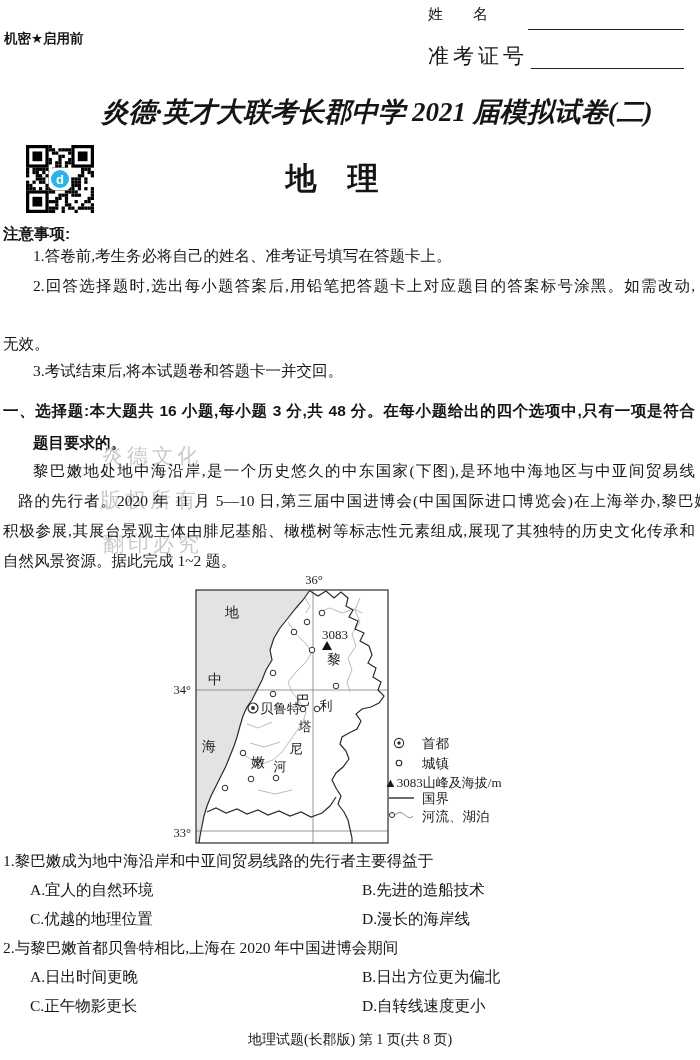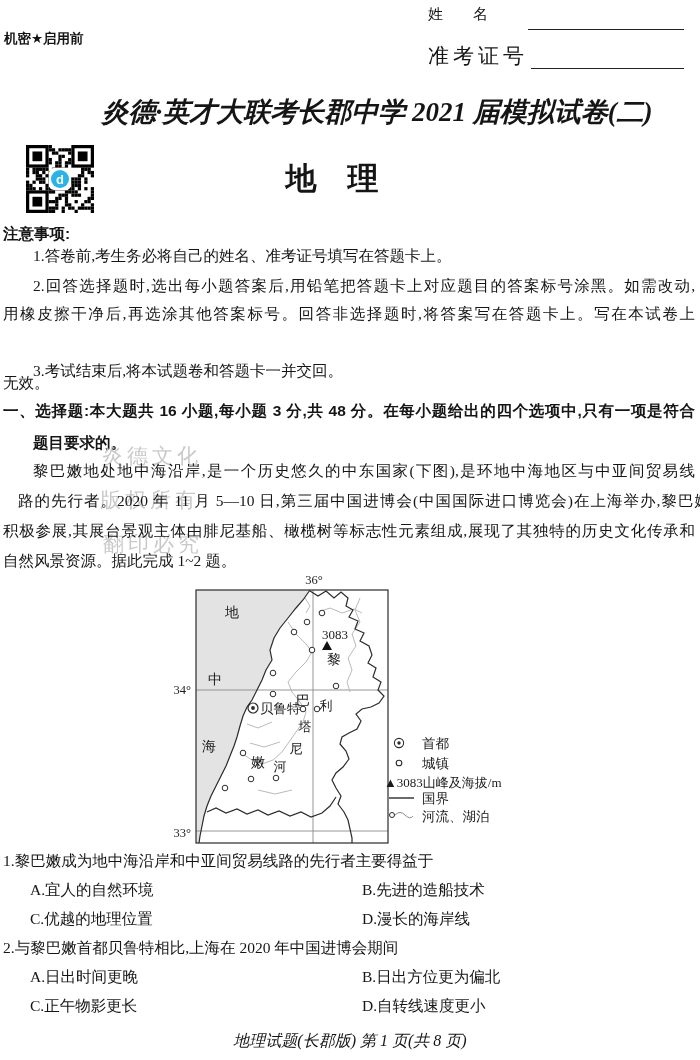--- a/index.html
+++ b/index.html
@@ -5,21 +5,21 @@
   html,body{margin:0;padding:0;background:#fff;}
   .page{position:relative;width:700px;height:1060px;background:#ffffff;overflow:hidden;
         font-family:"Liberation Serif","DejaVu Serif",serif;color:#151515;}
   .abs{position:absolute;white-space:nowrap;line-height:1.25;}
   .sans{font-family:"Liberation Sans","DejaVu Sans",sans-serif;}
   .b{font-weight:bold;}
   .t15{font-size:15.5px;}
   .jl{white-space:normal;text-align:justify;text-align-last:justify;line-height:1;}
   .underline{position:absolute;border-bottom:1.4px solid #222;height:0;}
   .wmark{position:absolute;color:#c9c9c9;font-size:21px;letter-spacing:4px;line-height:1;}
-  .footer{font-size:16px;font-style:italic;}
+  .footer{font-size:14px;}
   svg text{font-family:"Liberation Serif","DejaVu Serif",serif;fill:#1a1a1a;}
 </style>
 </head>
 <body>
 
 <div class="page">
 
   <div class="abs sans b" style="left:4px;top:31px;font-size:13.5px;">机密★启用前</div>
 
   <div class="abs" style="left:428px;top:5px;font-size:15px;">姓　　名</div>
@@ -194,22 +194,21 @@
     <rect x="23" y="23" width="22" height="22" rx="5" fill="#ffffff"></rect>
     <circle cx="34" cy="34" r="9" fill="#2ab3e6"></circle>
     <text x="34" y="38.6" text-anchor="middle" style="font-family:'Liberation Sans','DejaVu Sans',sans-serif;font-weight:bold;font-size:13px;fill:#fff;">d</text>
   </svg>
 
   <div class="abs b" style="left:0;width:664px;top:160px;text-align:center;font-size:31px;">地　理</div>
 
   <div class="abs sans b" style="left:3px;top:224px;font-size:15.5px;">注意事项:</div>
   <div class="abs t15" style="left:33px;top:246px;">1.答卷前,考生务必将自己的姓名、准考证号填写在答题卡上。</div>
   <div class="abs t15 jl" style="left:33px;top:278px;width:662px;">2.回答选择题时,选出每小题答案后,用铅笔把答题卡上对应题目的答案标号涂黑。如需改动,</div>
-  <div class="abs t15 jl" style="left:3px;top:306px;width:692px;">用橡皮擦干净后,再选涂其他答案标号。回答非选择题时,将答案写在答题卡上。写在本试卷上</div>
-  <div class="abs t15" style="left:3px;top:334px;margin-top:39px;">无效。</div>
+  <div class="abs t15" style="left:3px;top:334px;">无效。</div>
   <div class="abs t15" style="left:33px;top:361px;">3.考试结束后,将本试题卷和答题卡一并交回。</div>
 
   <div class="abs sans b t15 jl" style="left:3px;top:403px;width:692px;">一、选择题:本大题共 16 小题,每小题 3 分,共 48 分。在每小题给出的四个选项中,只有一项是符合</div>
   <div class="abs sans b t15" style="left:33px;top:433px;">题目要求的。</div>
 
   <div class="wmark" style="left:102px;top:446px;">炎德文化</div>
   <div class="wmark" style="left:100px;top:490px;">版权所有</div>
   <div class="wmark" style="left:103px;top:534px;">翻印必究</div>
 
   <div class="abs t15 jl" style="left:33px;top:463px;width:662px;">黎巴嫩地处地中海沿岸,是一个历史悠久的中东国家(下图),是环地中海地区与中亚间贸易线</div>

